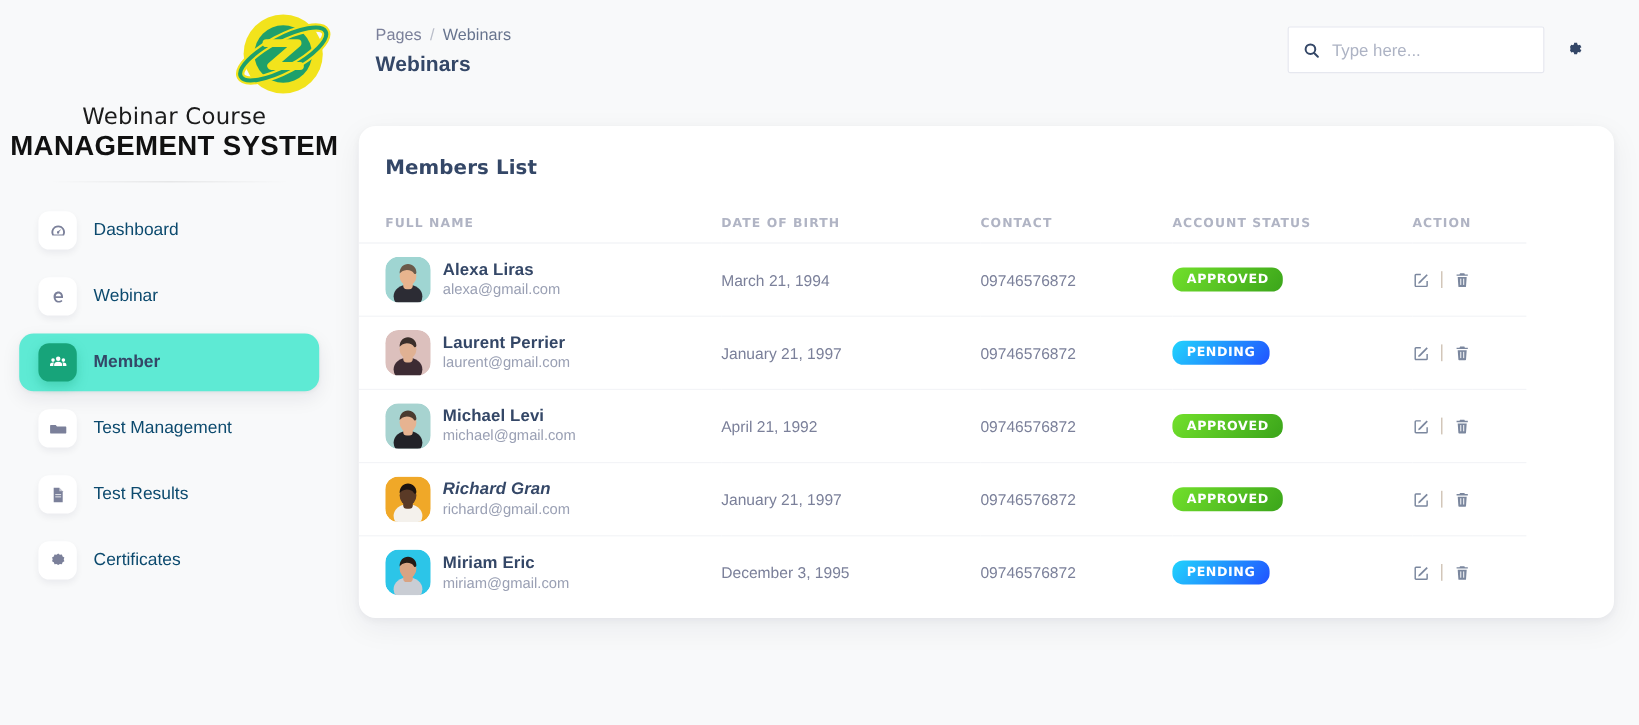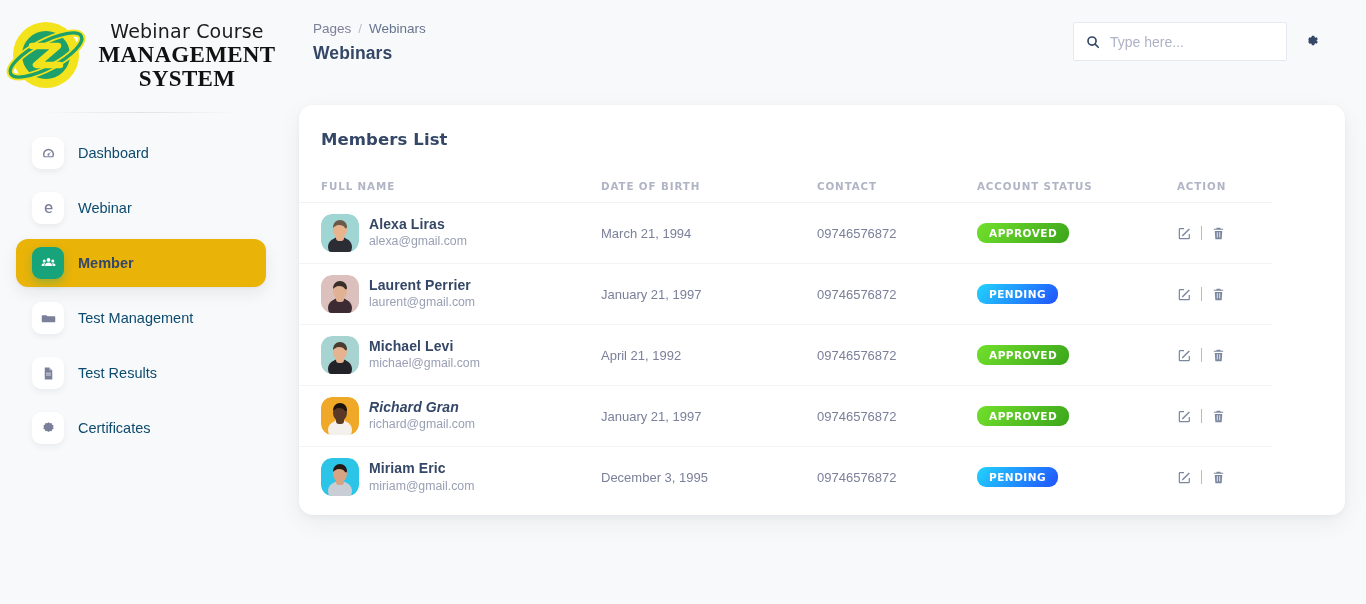--- a/index.html
+++ b/index.html
@@ -12,46 +12,46 @@
   .app { position: relative; width: 1366px; height: 604px; background: #f8f9fa; }
 
   
   .sidebar {
     position: absolute; left: 0; top: 0;
     width: 282px; height: 604px;
     background: #f8f9fa;
     overflow: hidden;
   }
   .logo-wrap {
-    padding-top: 18px;
-    display: flex; align-items: flex-start;
+    padding-top: 8px;
+    display: flex; flex-direction: column; align-items: flex-end;
   }
   .logo-mark { width: 92px; height: 76px; display: block; }
   .logo-text { margin-top: 4px; text-align: center; line-height: 1.05; }
   .logo-line1 {
     font-size: 19px; color: #1b1b1b; letter-spacing: .2px;
     font-family: "DejaVu Sans", sans-serif; font-weight: 400;
   }
   .logo-line2 {
     font-size: 23px; color: #111; font-weight: 700; letter-spacing: .3px;
-    font-family: Liberation Serif, serif; margin-top: 1px;
+    font-family: Liberation Sans, sans-serif; margin-top: 1px;
   }
   .side-divider {
     margin: 18px auto 0; width: 200px; height: 1px;
     background: linear-gradient(90deg, rgba(0,0,0,0) 0%, rgba(0,0,0,.09) 50%, rgba(0,0,0,0) 100%);
   }
   .nav { margin-top: 16px; padding: 0 16px; }
   .nav-item {
     display: flex; align-items: center;
     height: 48px; margin-bottom: 7px;
     padding: 0 16px; border-radius: 12px;
     cursor: pointer;
   }
   .nav-item.active {
-    background: #eab308;
+    background: #5eead4;
     box-shadow: 0 6px 16px rgba(20,20,50,.08), 0 1px 3px rgba(20,20,50,.04);
   }
   .nav-icon {
     width: 32px; height: 32px; min-width: 32px;
     border-radius: 9px; background: #ffffff;
     box-shadow: 0 3px 6px rgba(20,20,50,.06);
     display: flex; align-items: center; justify-content: center;
     color: #7b809a;
   }
   .nav-item.active .nav-icon {

